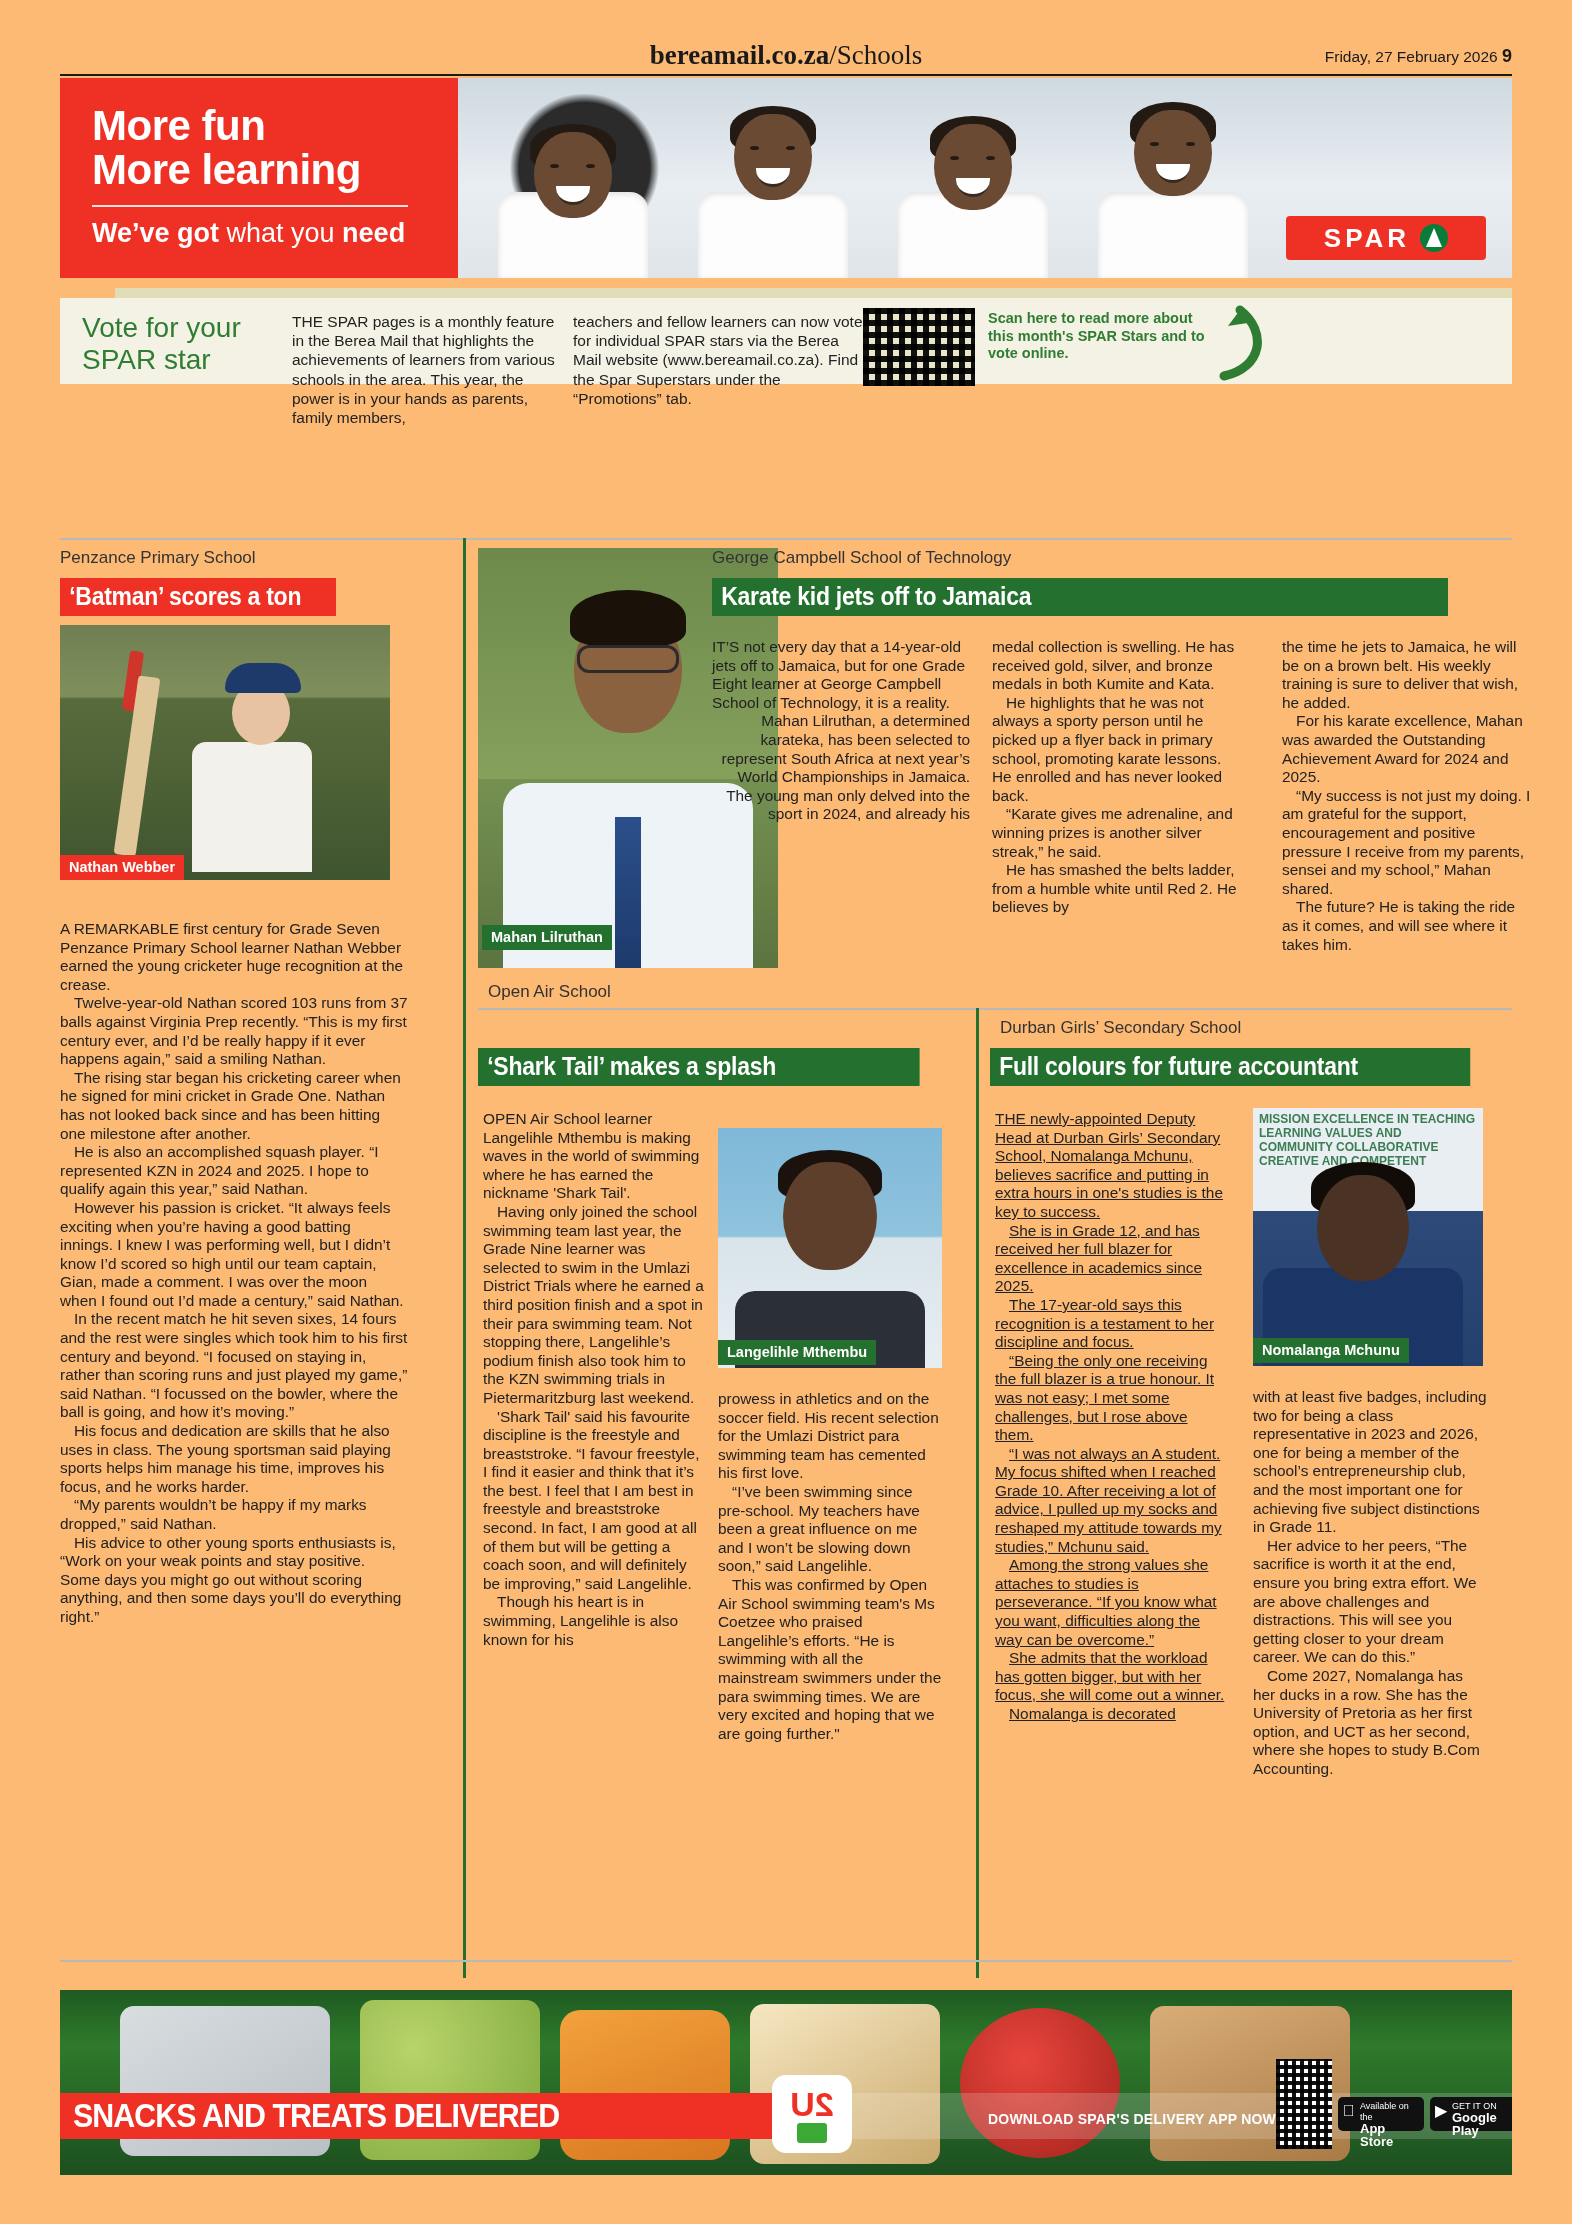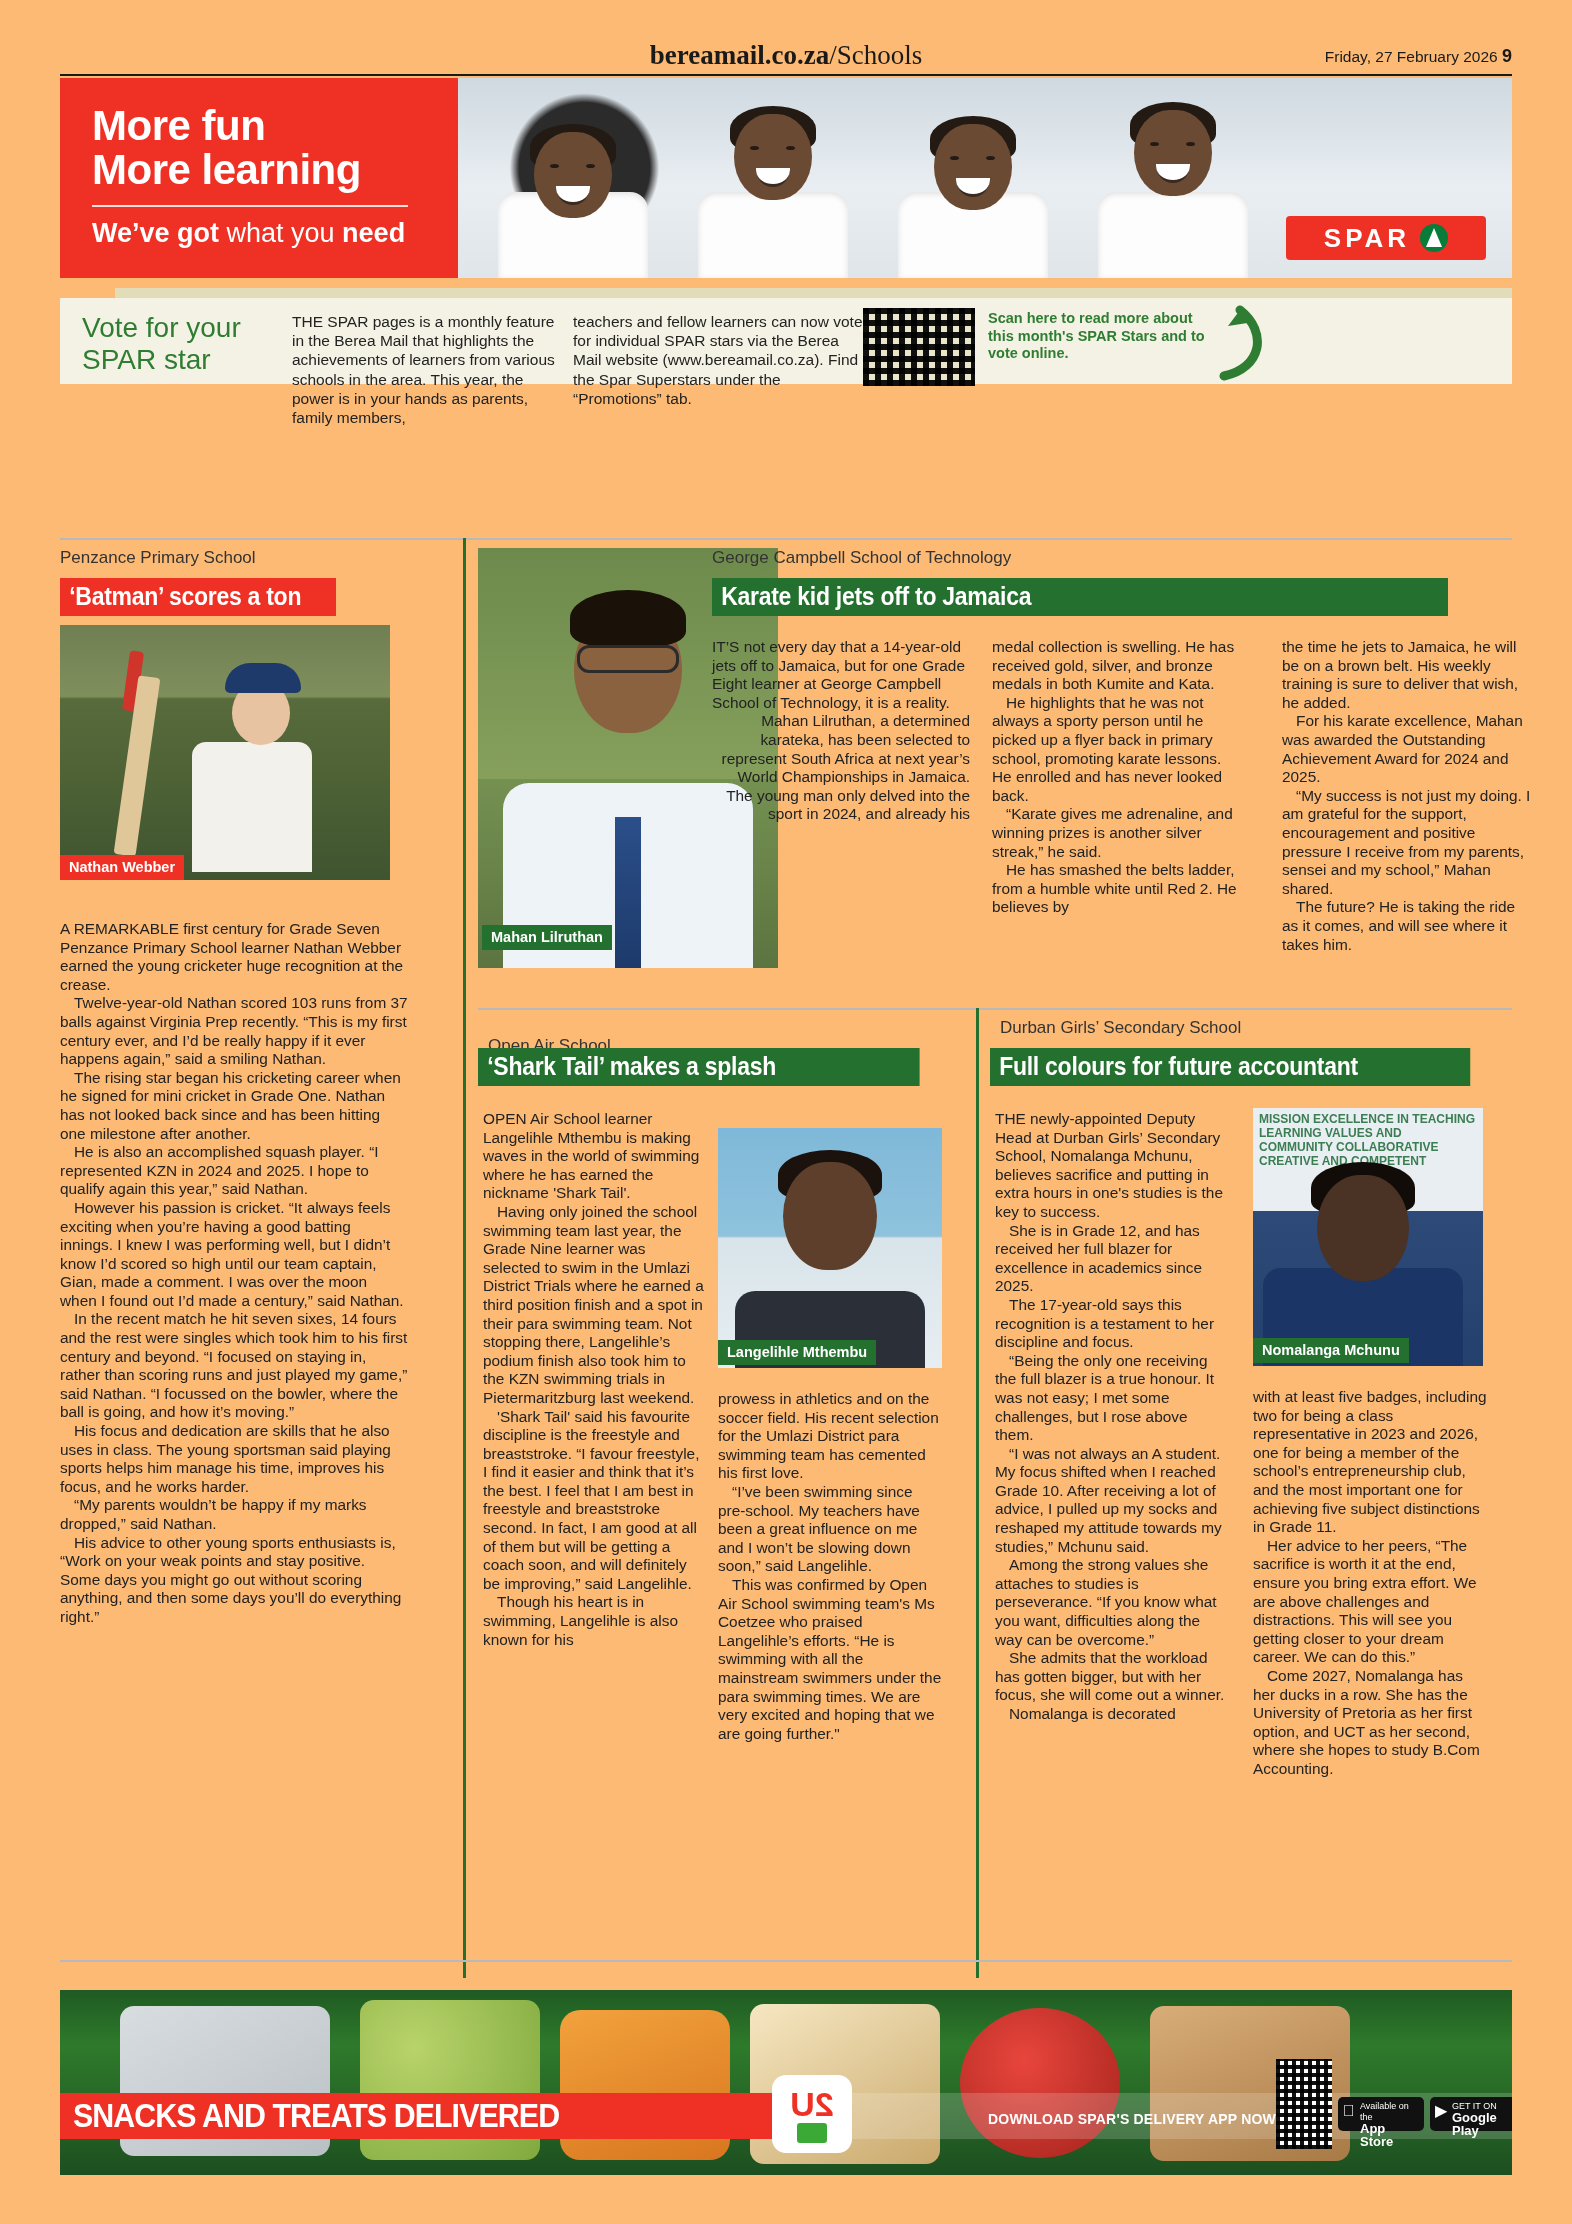--- a/index.html
+++ b/index.html
@@ -258,21 +258,21 @@
     <p>“Karate gives me adrenaline, and winning prizes is another silver streak,” he said.</p>
     <p>He has smashed the belts ladder, from a humble white until Red 2. He believes by</p>
   </div>
   <div class="body" style="position:absolute;left:1262px;top:638px;width:250px;margin-left:20px;">
     <p class="first">the time he jets to Jamaica, he will be on a brown belt. His weekly training is sure to deliver that wish, he added.</p>
     <p>For his karate excellence, Mahan was awarded the Outstanding Achievement Award for 2024 and 2025.</p>
     <p>“My success is not just my doing. I am grateful for the support, encouragement and positive pressure I receive from my parents, sensei and my school,” Mahan shared.</p>
     <p>The future? He is taking the ride as it comes, and will see where it takes him.</p>
   </div>
 
-  <div style="position:absolute;left:488px;top:1036px;width:470px;">
+  <div style="position:absolute;left:488px;top:982px;width:470px;">
     <div class="school">Open Air School</div>
   </div>
   <div style="position:absolute;left:478px;top:1048px;width:480px;">
     <div class="hdl hdl-grn">‘Shark Tail’ makes a splash</div>
   </div>
 
   <div class="photo ph-lang" style="left:718px;top:1128px;width:224px;height:240px;">
     <div class="shirt"></div>
       <div class="hair"></div>
       <div class="head"></div>
@@ -300,21 +300,21 @@
 
   <div class="photo ph-nom" style="left:1253px;top:1108px;width:230px;height:258px;">
     <div class="poster"></div>
     <div class="ptext">MISSION EXCELLENCE IN TEACHING LEARNING VALUES AND COMMUNITY COLLABORATIVE CREATIVE AND COMPETENT</div>
     <div class="blazer"></div>
       <div class="hair"></div>
       <div class="head"></div>
   </div>
   <div class="caption" style="left:1253px;top:1338px;">Nomalanga Mchunu</div>
 
-  <div class="body" style="position:absolute;left:995px;top:1110px;width:232px;">
+  <div class="body" style="position:absolute;left:995px;top:1110px;width:232px;text-decoration:underline;">
     <p class="first">THE newly-appointed Deputy Head at Durban Girls’ Secondary School, Nomalanga Mchunu, believes sacrifice and putting in extra hours in one's studies is the key to success.</p>
     <p>She is in Grade 12, and has received her full blazer for excellence in academics since 2025.</p>
     <p>The 17-year-old says this recognition is a testament to her discipline and focus.</p>
     <p>“Being the only one receiving the full blazer is a true honour. It was not easy; I met some challenges, but I rose above them.</p>
     <p>“I was not always an A student. My focus shifted when I reached Grade 10. After receiving a lot of advice, I pulled up my socks and reshaped my attitude towards my studies,” Mchunu said.</p>
     <p>Among the strong values she attaches to studies is perseverance. “If you know what you want, difficulties along the way can be overcome.”</p>
     <p>She admits that the workload has gotten bigger, but with her focus, she will come out a winner.</p>
     <p>Nomalanga is decorated</p>
   </div>
   <div class="body" style="position:absolute;left:1253px;top:1388px;width:236px;">

